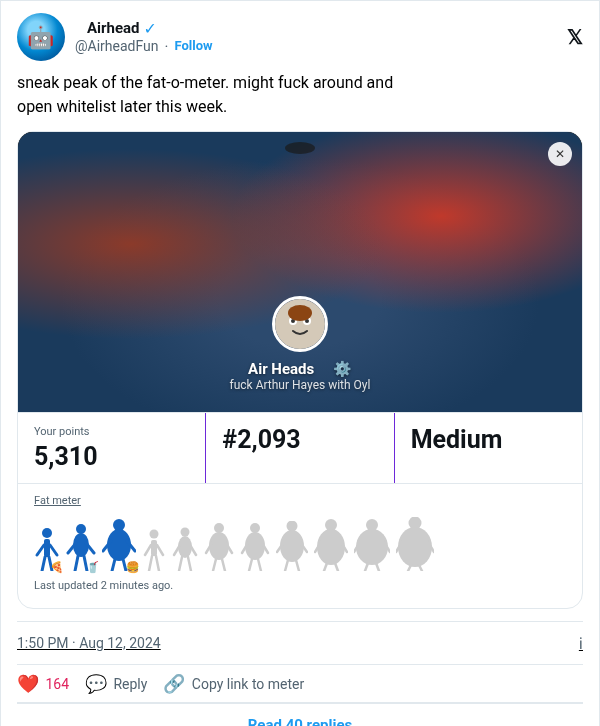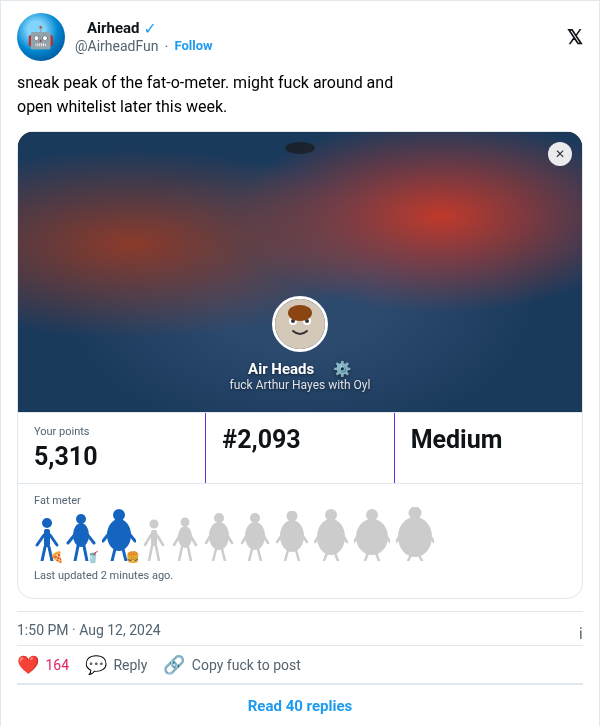--- a/index.html
+++ b/index.html
@@ -220,20 +220,22 @@
       font-weight: 700;
       color: #0f1419;
     }
     .fat-meter-section {
       padding: 10px 16px 16px 16px;
       border-top: 1px solid #e1e8ed;
     }
     .fat-meter-label {
       font-size: 11px;
       color: #536471;
+      margin-bottom: 10px;
+      text-decoration: underline;
     }
     .figures-row {
       display: flex;
       gap: 6px;
       align-items: flex-end;
       margin-bottom: 8px;
     }
     .figure {
       display: flex;
       flex-direction: column;
@@ -251,22 +253,24 @@
     .last-updated {
       font-size: 11px;
       color: #536471;
     }
     .tweet-footer {
       border-top: 1px solid #e1e8ed;
       padding: 10px 0 4px 0;
     }
     .tweet-meta {
       display: flex;
+      align-items: center;
       justify-content: space-between;
-      margin-bottom: 1px;
+      margin-bottom: 10px;
+      text-decoration: underline;
     }
     .tweet-time {
       color: #536471;
       font-size: 14px;
     }
     .info-icon {
       color: #536471;
       font-size: 16px;
       cursor: pointer;
     }
@@ -508,18 +512,18 @@
       <div class="action-item heart">
         <span class="icon">❤️</span>
         <span>164</span>
       </div>
       <div class="action-item">
         <span class="icon">💬</span>
         <span>Reply</span>
       </div>
       <div class="action-item">
         <span class="icon">🔗</span>
-        <span>Copy fuck to post</span>
+        <span>Copy link to meter</span>
       </div>
     </div>
     <div class="read-replies-btn">Read 40 replies</div>
   </div>
 </div>
 
 </body></html>

